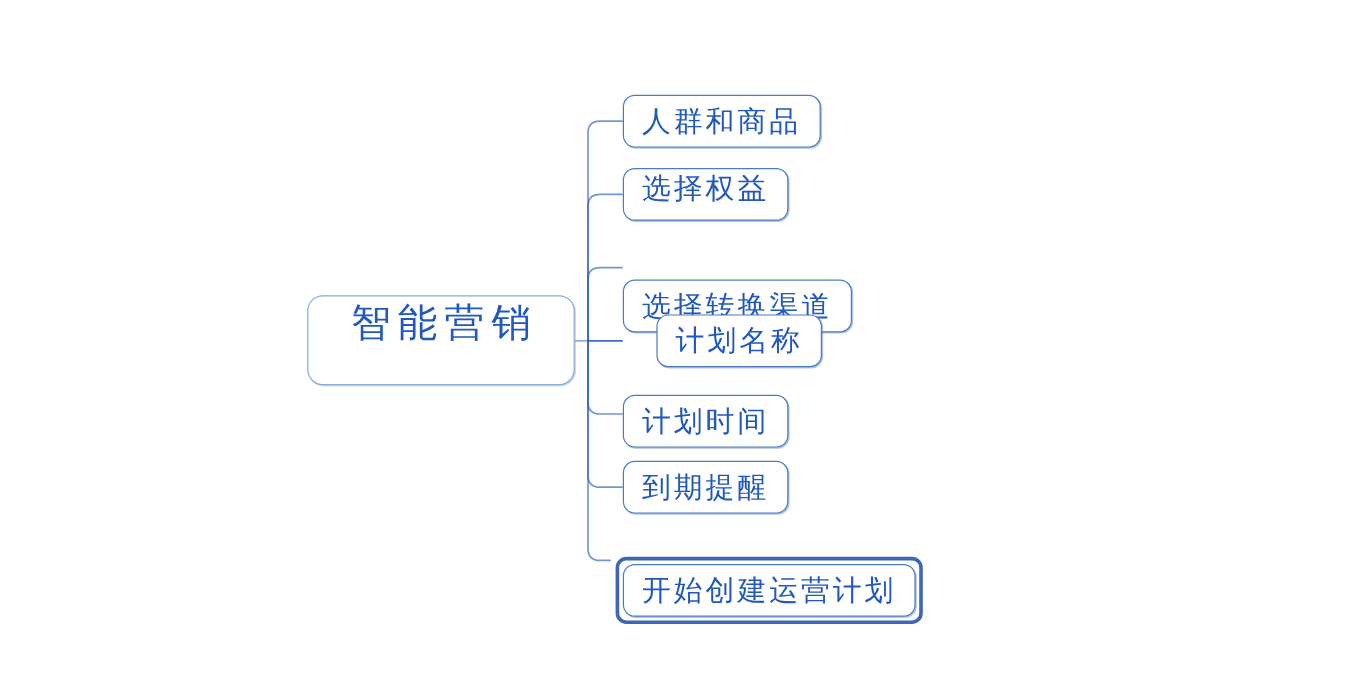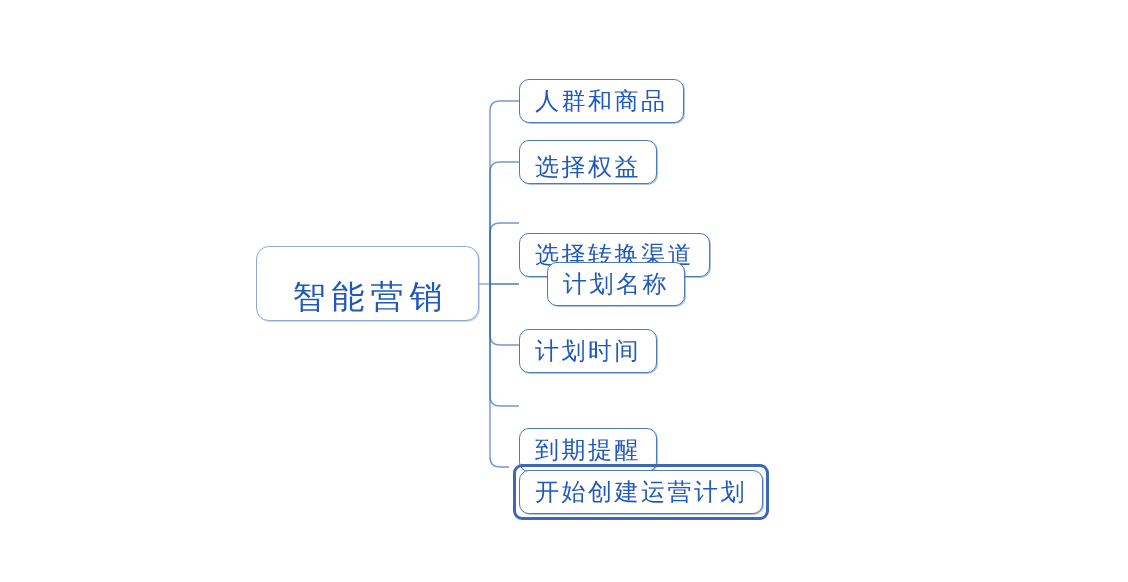--- a/index.html
+++ b/index.html
@@ -25,41 +25,41 @@
     position: absolute;
     left: 256px;
     top: 246px;
     width: 223px;
     height: 75px;
     box-sizing: border-box;
     border: 1.5px solid var(--root-border, #8CAAD8);
     border-radius: 13px;
     background: #fff;
     display: flex;
-    align-items: flex-end;
+    align-items: flex-start;
     justify-content: center;
     z-index: 2;
     box-shadow: 1px 1px 0 rgba(140, 170, 216, 0.45);
     cursor: pointer;
   }
   .root-node .label {
     font-size: 33px;
     letter-spacing: 6px;
     text-indent: 6px;
     color: var(--topic-text, #2058BE);
     white-space: nowrap;
   }
   .topic-node {
     position: absolute;
     left: 519px;
     height: 44px;
     box-sizing: border-box;
     display: inline-flex;
     align-items: center;
-    padding: 0 15px;
+    padding: 10px 15px;
     border: 1.5px solid var(--topic-border, #4C7BC4);
     border-radius: 10px;
     background: #fff;
     z-index: 2;
     box-shadow: 1px 1px 0 rgba(76, 123, 196, 0.45);
     cursor: pointer;
     white-space: nowrap;
   }
   .topic-node .label {
     font-size: 24px;
@@ -102,20 +102,20 @@
       </div>
       <div class="topic-node" style="top: 201px; margin-top: 32px;">
         <span class="label">选择转换渠道</span>
       </div>
       <div class="topic-node" style="top: 262px; margin-left: 28px;">
         <span class="label">计划名称</span>
       </div>
       <div class="topic-node" style="top: 329px;">
         <span class="label">计划时间</span>
       </div>
-      <div class="topic-node" style="top: 384px; margin-top: 44px;">
+      <div class="topic-node" style="top: 384px;">
         <span class="label">到期提醒</span>
       </div>
       <div class="topic-node selected" style="top: 470px;">
         <span class="label">开始创建运营计划</span>
       </div>
     </div>
 </div>
 
 </body></html>

